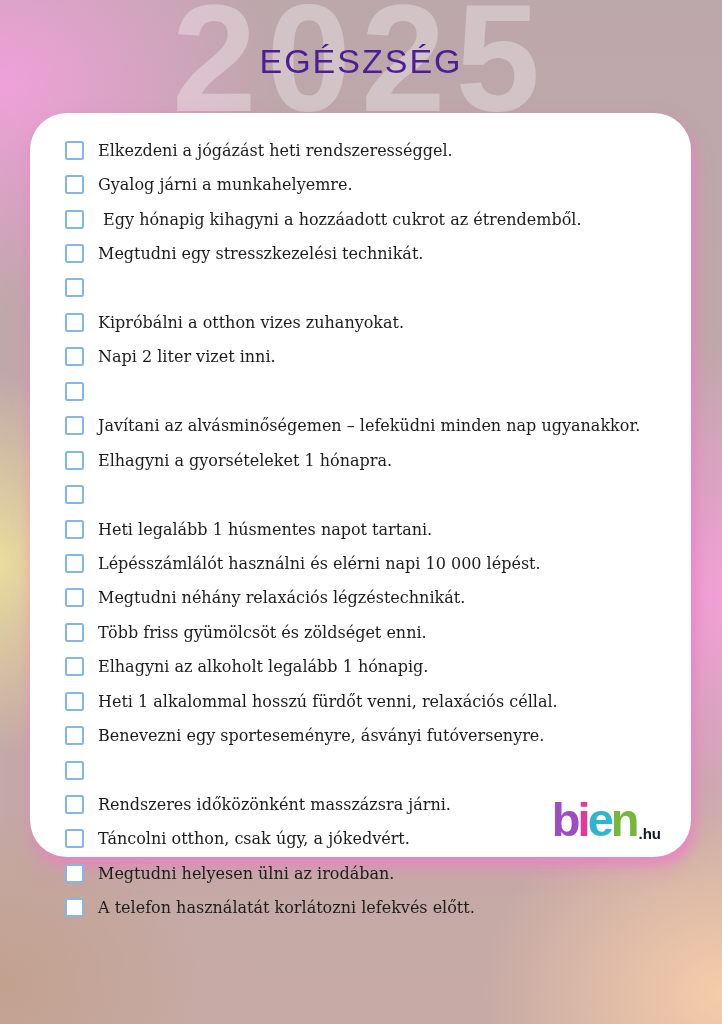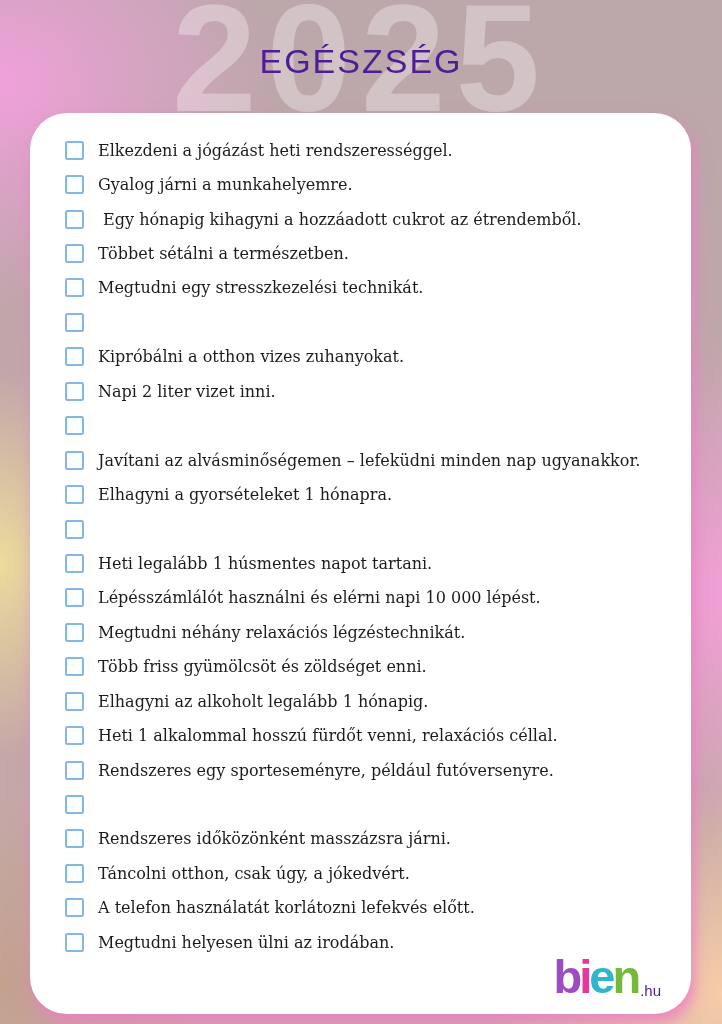--- a/index.html
+++ b/index.html
@@ -19,21 +19,21 @@
     font-size:152px;font-weight:bold;letter-spacing:10px;line-height:1;
     text-align:center;color:rgba(255,255,255,0.33);
     user-select:none;
   }
   .page-title{
     position:absolute;top:42px;left:0;width:100%;
     text-align:center;font-size:34px;font-weight:300;letter-spacing:2px;
     color:#4c1d95;
   }
   .card{
-    position:absolute;left:30px;top:113px;width:661px;height:901px;
+    position:absolute;left:30px;top:113px;width:661px;height:744px;
     background:#ffffff;border-radius:37px;
     box-shadow:4px 7px 10px rgba(236,126,196,.65), 0 12px 22px rgba(236,126,196,.38);
   }
   .list{
     position:absolute;left:35px;top:20px;right:18px;
   }
   .row{
     display:flex;align-items:center;height:34.45px;
   }
   .box{
@@ -48,21 +48,21 @@
   .logo{
     position:absolute;right:30px;bottom:18px;
     display:flex;align-items:flex-end;line-height:.8;
   }
   .logo-word{display:flex;}
   .logo-letter{
     font-size:47px;font-weight:800;letter-spacing:-3px;
     font-family:"Liberation Sans",sans-serif;
   }
   .logo-suffix{
-    font-size:15px;font-weight:normal;color:#4c1d95;
+    font-size:15px;font-weight:bold;color:#0f172a;
     margin-left:2px;margin-bottom:-1px;
   }
 </style>
 </head>
 <body>
 
 <div class="watermark">2025</div>
 
 <div class="page-title">EGÉSZSÉG</div>
 
@@ -72,24 +72,20 @@
       <span class="box"></span>
       <span class="lbl">Elkezdeni a jógázást heti rendszerességgel.</span>
     </div>
       <div class="row">
       <span class="box"></span>
       <span class="lbl">Gyalog járni a munkahelyemre.</span>
     </div>
       <div class="row">
       <span class="box"></span>
       <span class="lbl">&nbsp;Egy hónapig kihagyni a hozzáadott cukrot az étrendemből.</span>
-    </div>
-      <div class="row">
-      <span class="box"></span>
-      <span class="lbl">Többet sétálni a természetben.</span>
     </div>
       <div class="row">
       <span class="box"></span>
       <span class="lbl">Megtudni egy stresszkezelési technikát.</span>
     </div>
       <div class="row">
       <span class="box"></span>
     </div>
       <div class="row">
       <span class="box"></span>
@@ -132,40 +128,40 @@
       <div class="row">
       <span class="box"></span>
       <span class="lbl">Elhagyni az alkoholt legalább 1 hónapig.</span>
     </div>
       <div class="row">
       <span class="box"></span>
       <span class="lbl">Heti 1 alkalommal hosszú fürdőt venni, relaxációs céllal.</span>
     </div>
       <div class="row">
       <span class="box"></span>
-      <span class="lbl">Rendszeres egy sporteseményre, például futóversenyre.</span>
+      <span class="lbl">Benevezni egy sporteseményre, ásványi futóversenyre.</span>
     </div>
       <div class="row">
       <span class="box"></span>
     </div>
       <div class="row">
       <span class="box"></span>
       <span class="lbl">Rendszeres időközönként masszázsra járni.</span>
     </div>
       <div class="row">
       <span class="box"></span>
       <span class="lbl">Táncolni otthon, csak úgy, a jókedvért.</span>
     </div>
       <div class="row">
       <span class="box"></span>
-      <span class="lbl">A telefon használatát korlátozni lefekvés előtt.</span>
+      <span class="lbl">Megtudni helyesen ülni az irodában.</span>
     </div>
       <div class="row">
       <span class="box"></span>
-      <span class="lbl">Megtudni helyesen ülni az irodában.</span>
+      <span class="lbl">A telefon használatát korlátozni lefekvés előtt.</span>
     </div>
     </div>
 
   <div class="logo">
     <span class="logo-word">
         <span class="logo-letter" style="color: rgb(157, 76, 195);">b</span>
         <span class="logo-letter" style="color: rgb(226, 57, 155);">i</span>
         <span class="logo-letter" style="color: rgb(47, 182, 205);">e</span>
         <span class="logo-letter" style="color: rgb(118, 185, 58);">n</span>
       </span>

